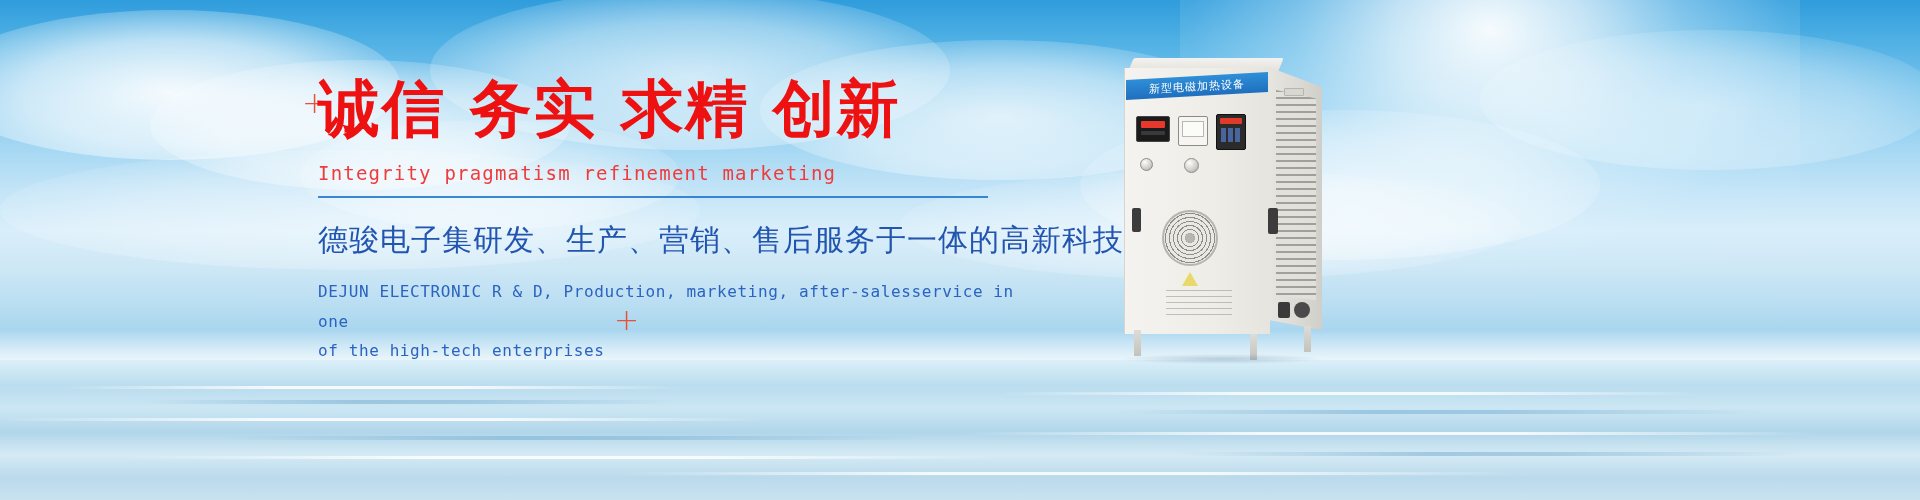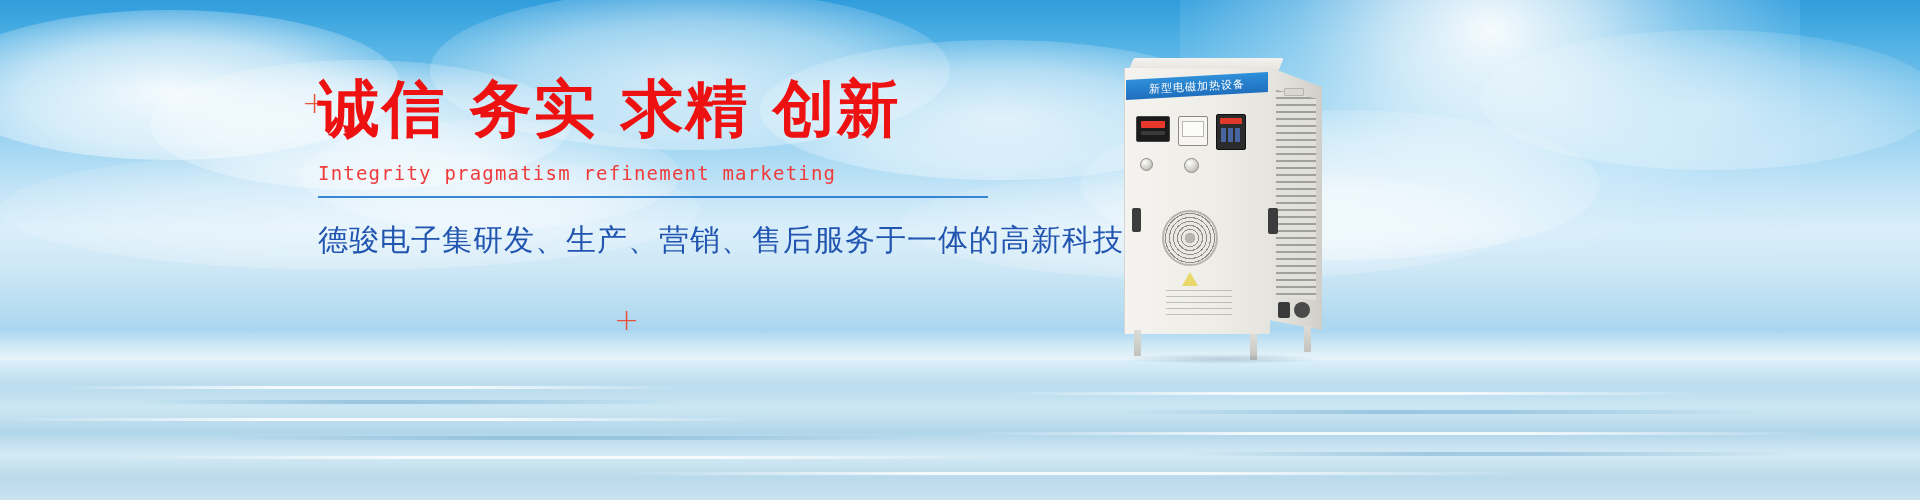--- a/index.html
+++ b/index.html
@@ -346,20 +346,22 @@
 
   <div class="plus plus-a">+</div>
   <div class="plus plus-b">+</div>
 
   <div class="copy">
     <div class="headline">诚信 务实 求精 创新</div>
     <div class="headline-en">Integrity  pragmatism  refinement  marketing</div>
     <div class="divider"></div>
     <div class="sub-cn">德骏电子集研发、生产、营销、售后服务于一体的高新科技企业</div>
     <div class="sub-en">
+      <div>DEJUN ELECTRONIC R &amp; D, Production, marketing, after-salesservice in one</div>
+      <div>of the high-tech enterprises</div>
     </div>
   </div>
 
   <div class="machine">
     <div class="mach-top"></div>
     <div class="mach-side"></div>
     <div class="vents"></div>
     <div class="badge"></div>
     <div class="mach-front"></div>
 

